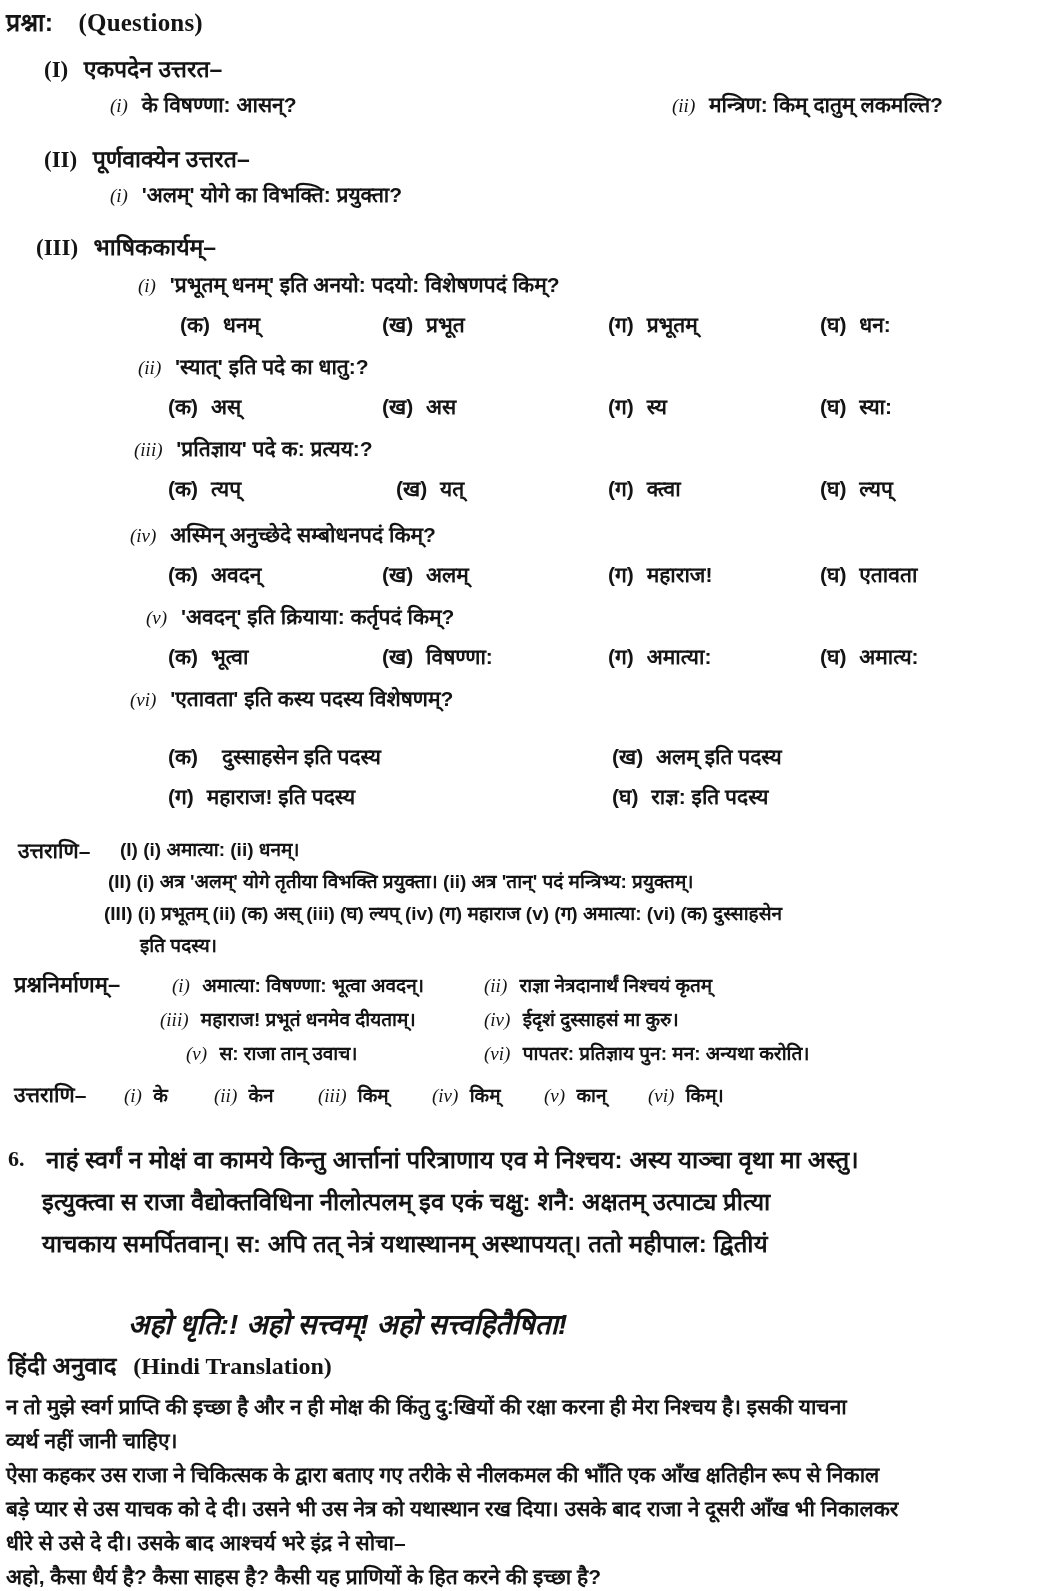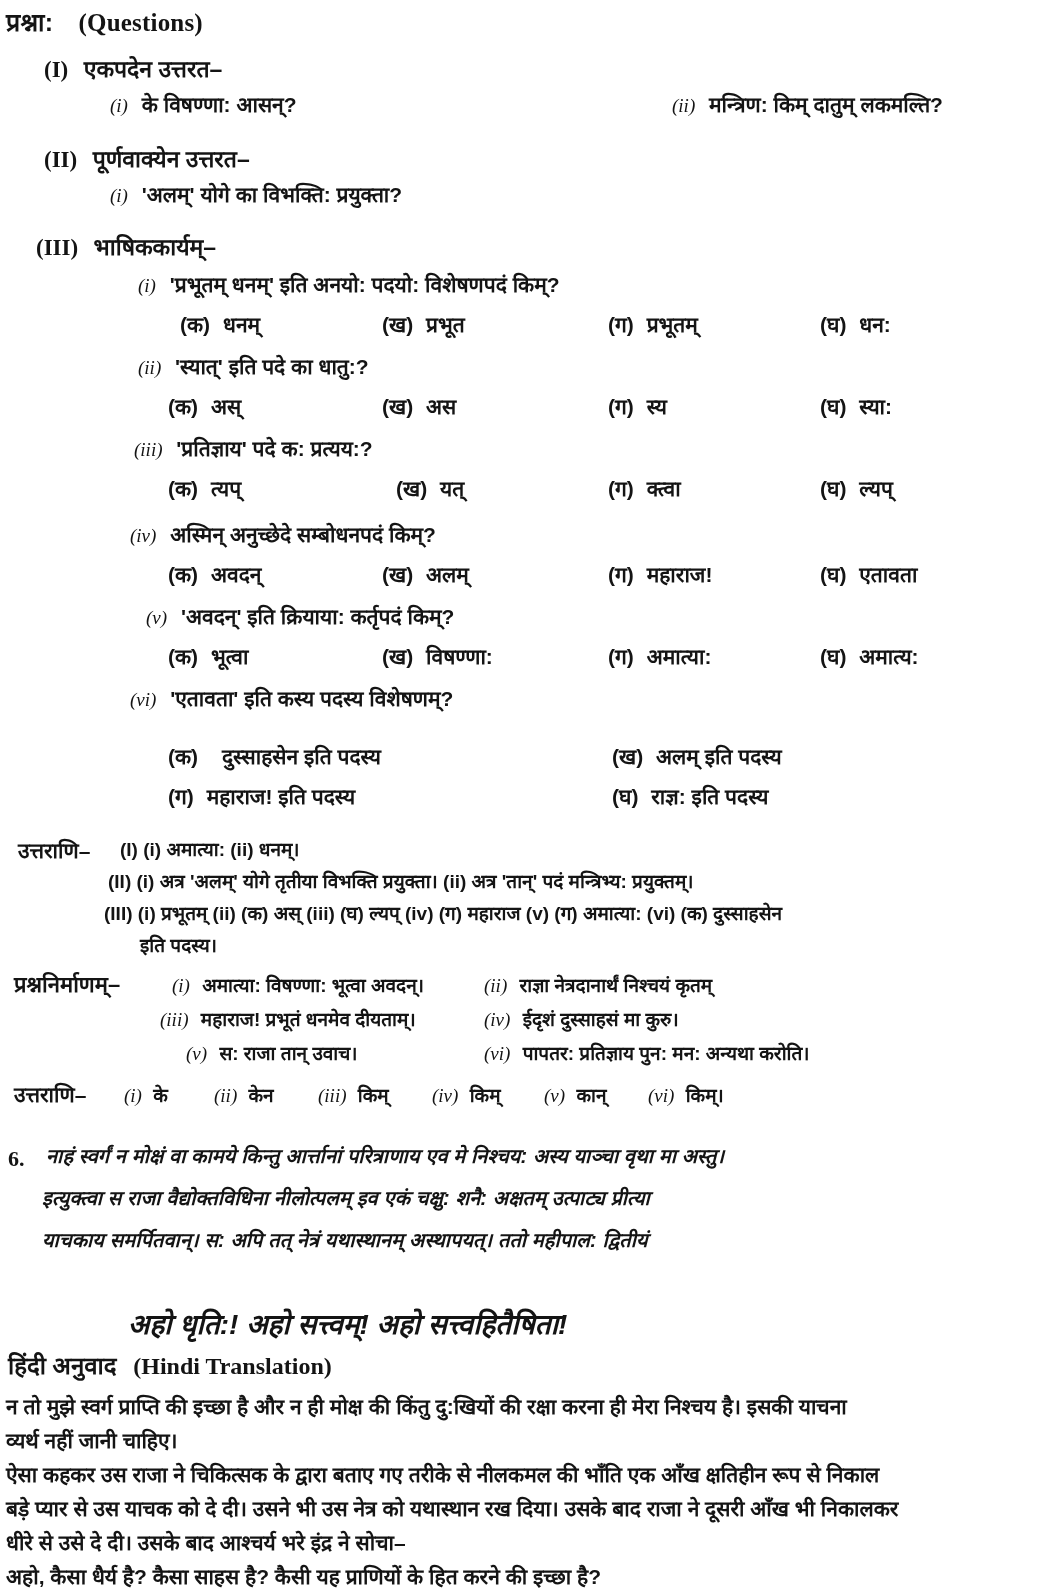--- a/index.html
+++ b/index.html
@@ -87,23 +87,22 @@
   .bold-in { font-weight: 800; }
 
   .verse-num {
     position: absolute;
     font-family: "Liberation Serif", "DejaVu Serif", serif;
     font-size: 22px;
     font-weight: bold;
   }
   .verse {
     position: absolute;
-    font-size: 20px;
-    font-weight: bold;
-    font-style: italic;
+    font-size: 24px;
+    font-weight: bold;
     letter-spacing: .1px;
     white-space: nowrap;
   }
   .verse-excl {
     position: absolute;
     font-size: 28px;
     font-weight: bold;
     font-style: italic;
     white-space: nowrap;
   }

